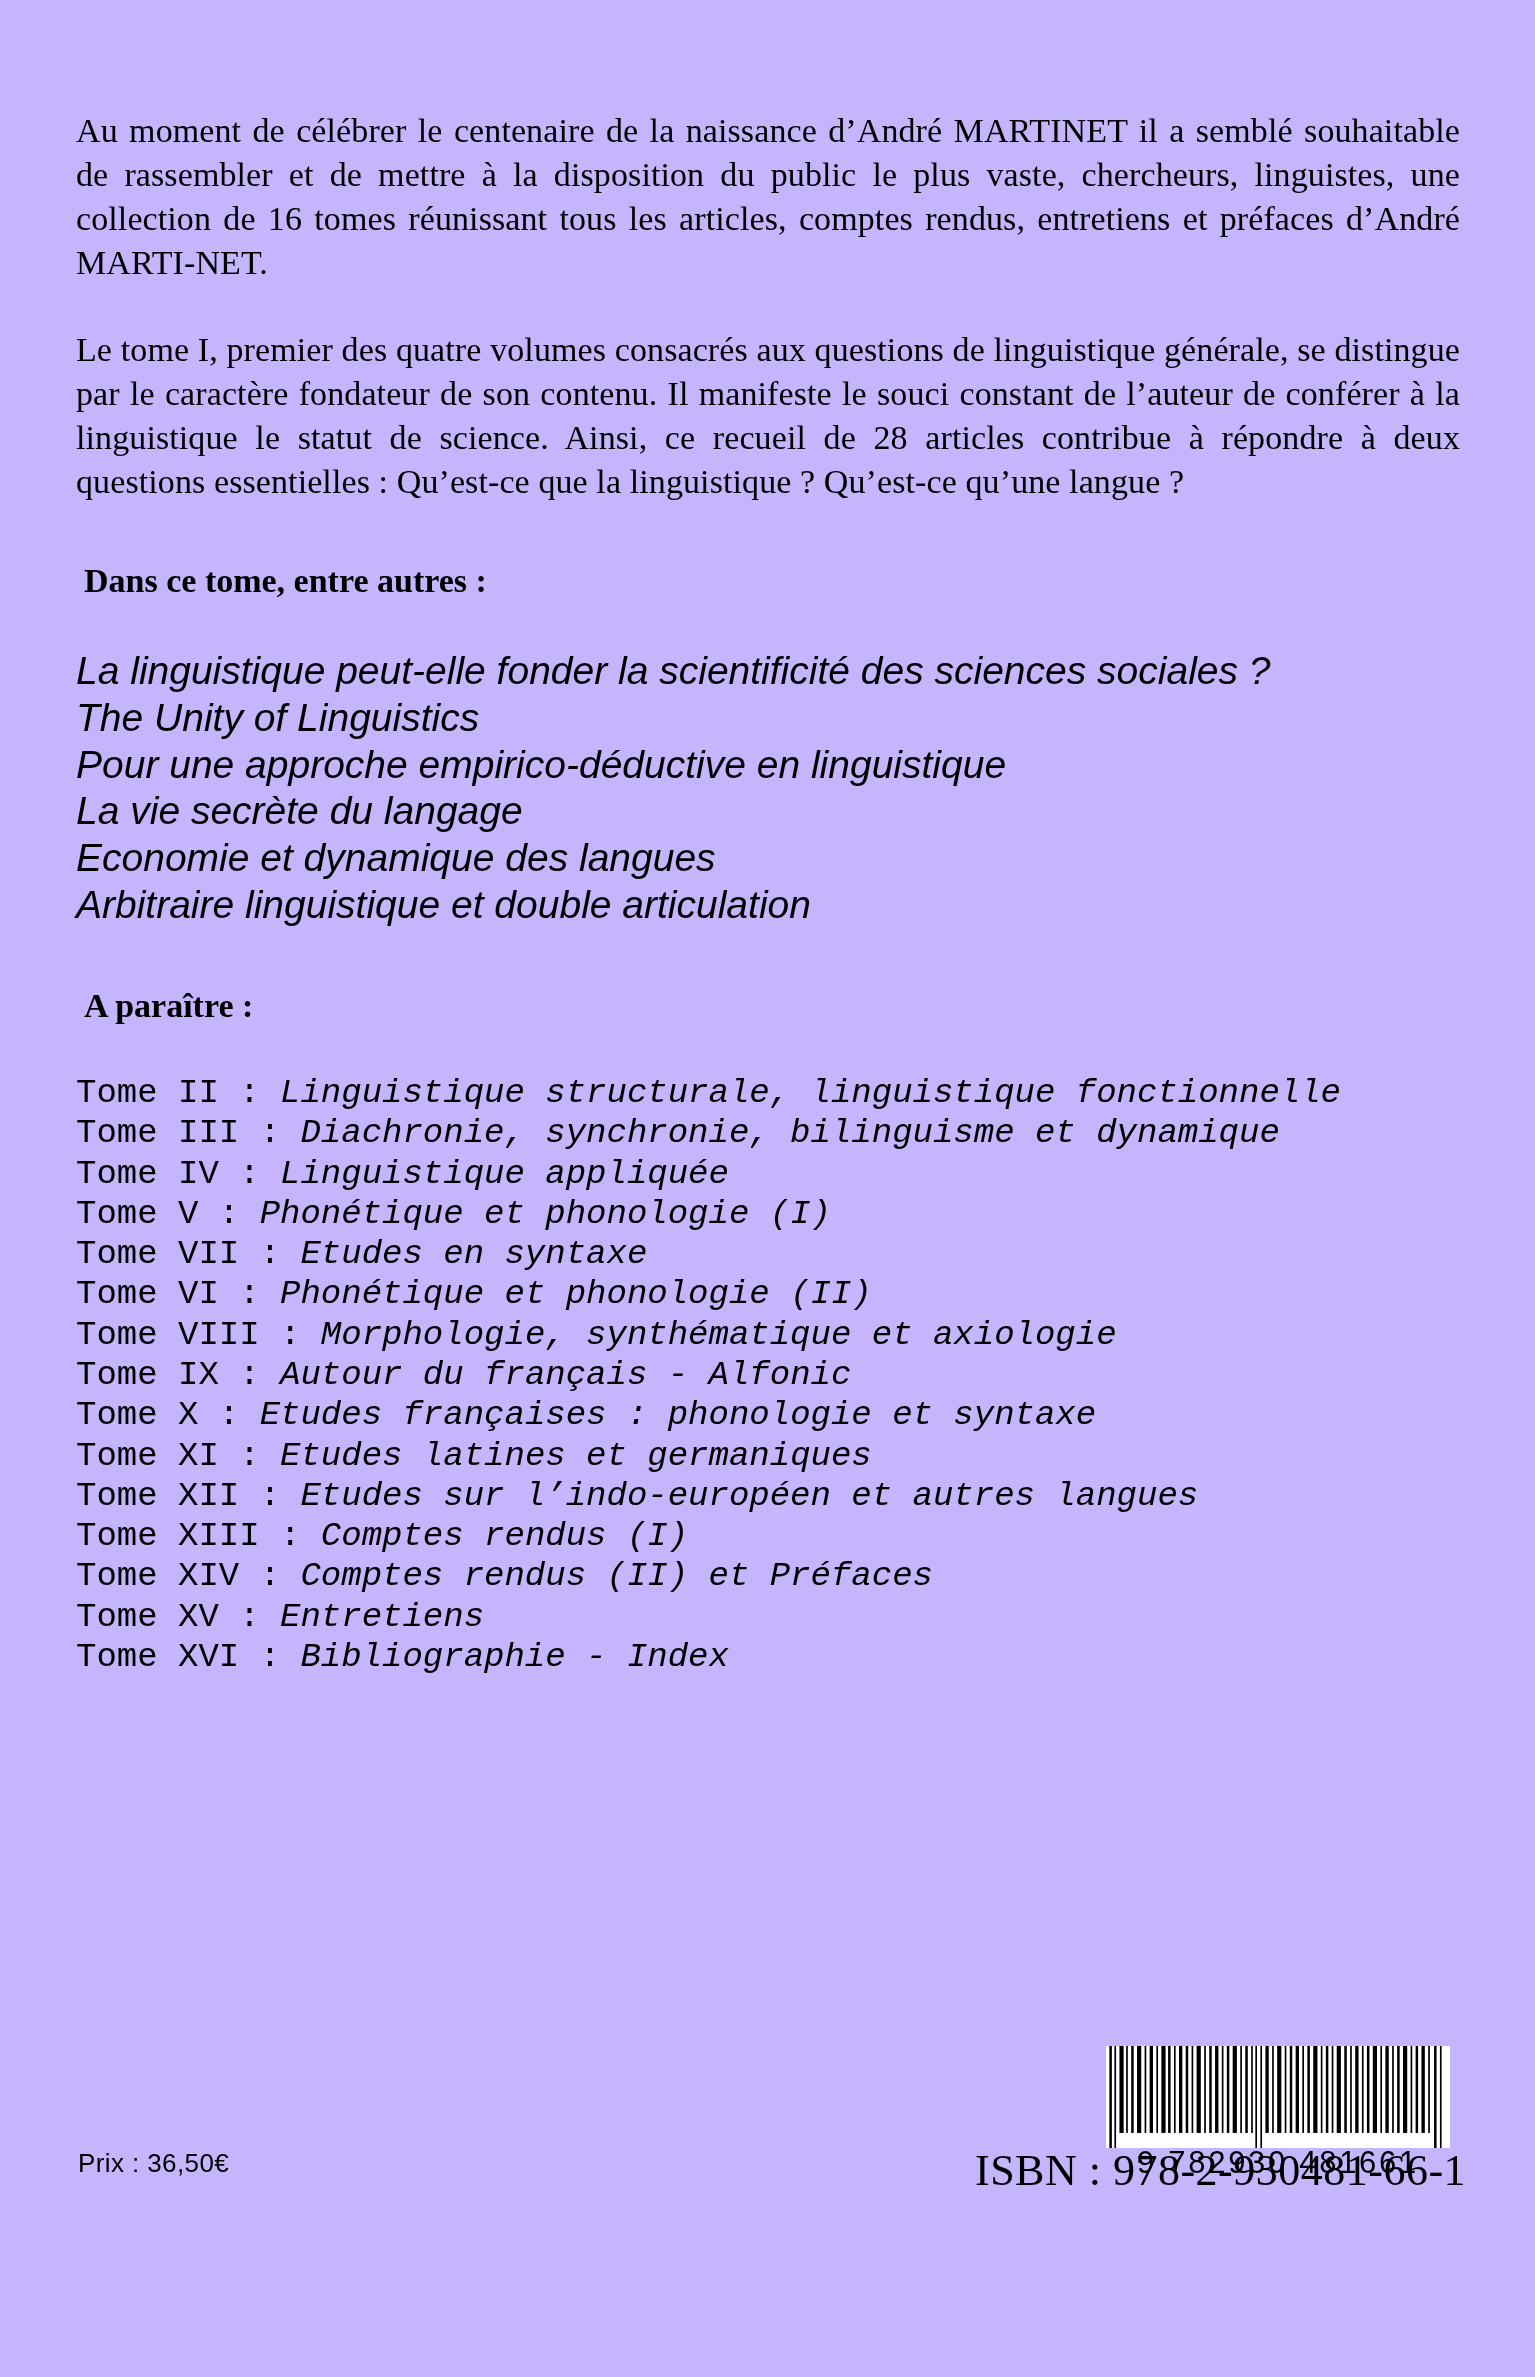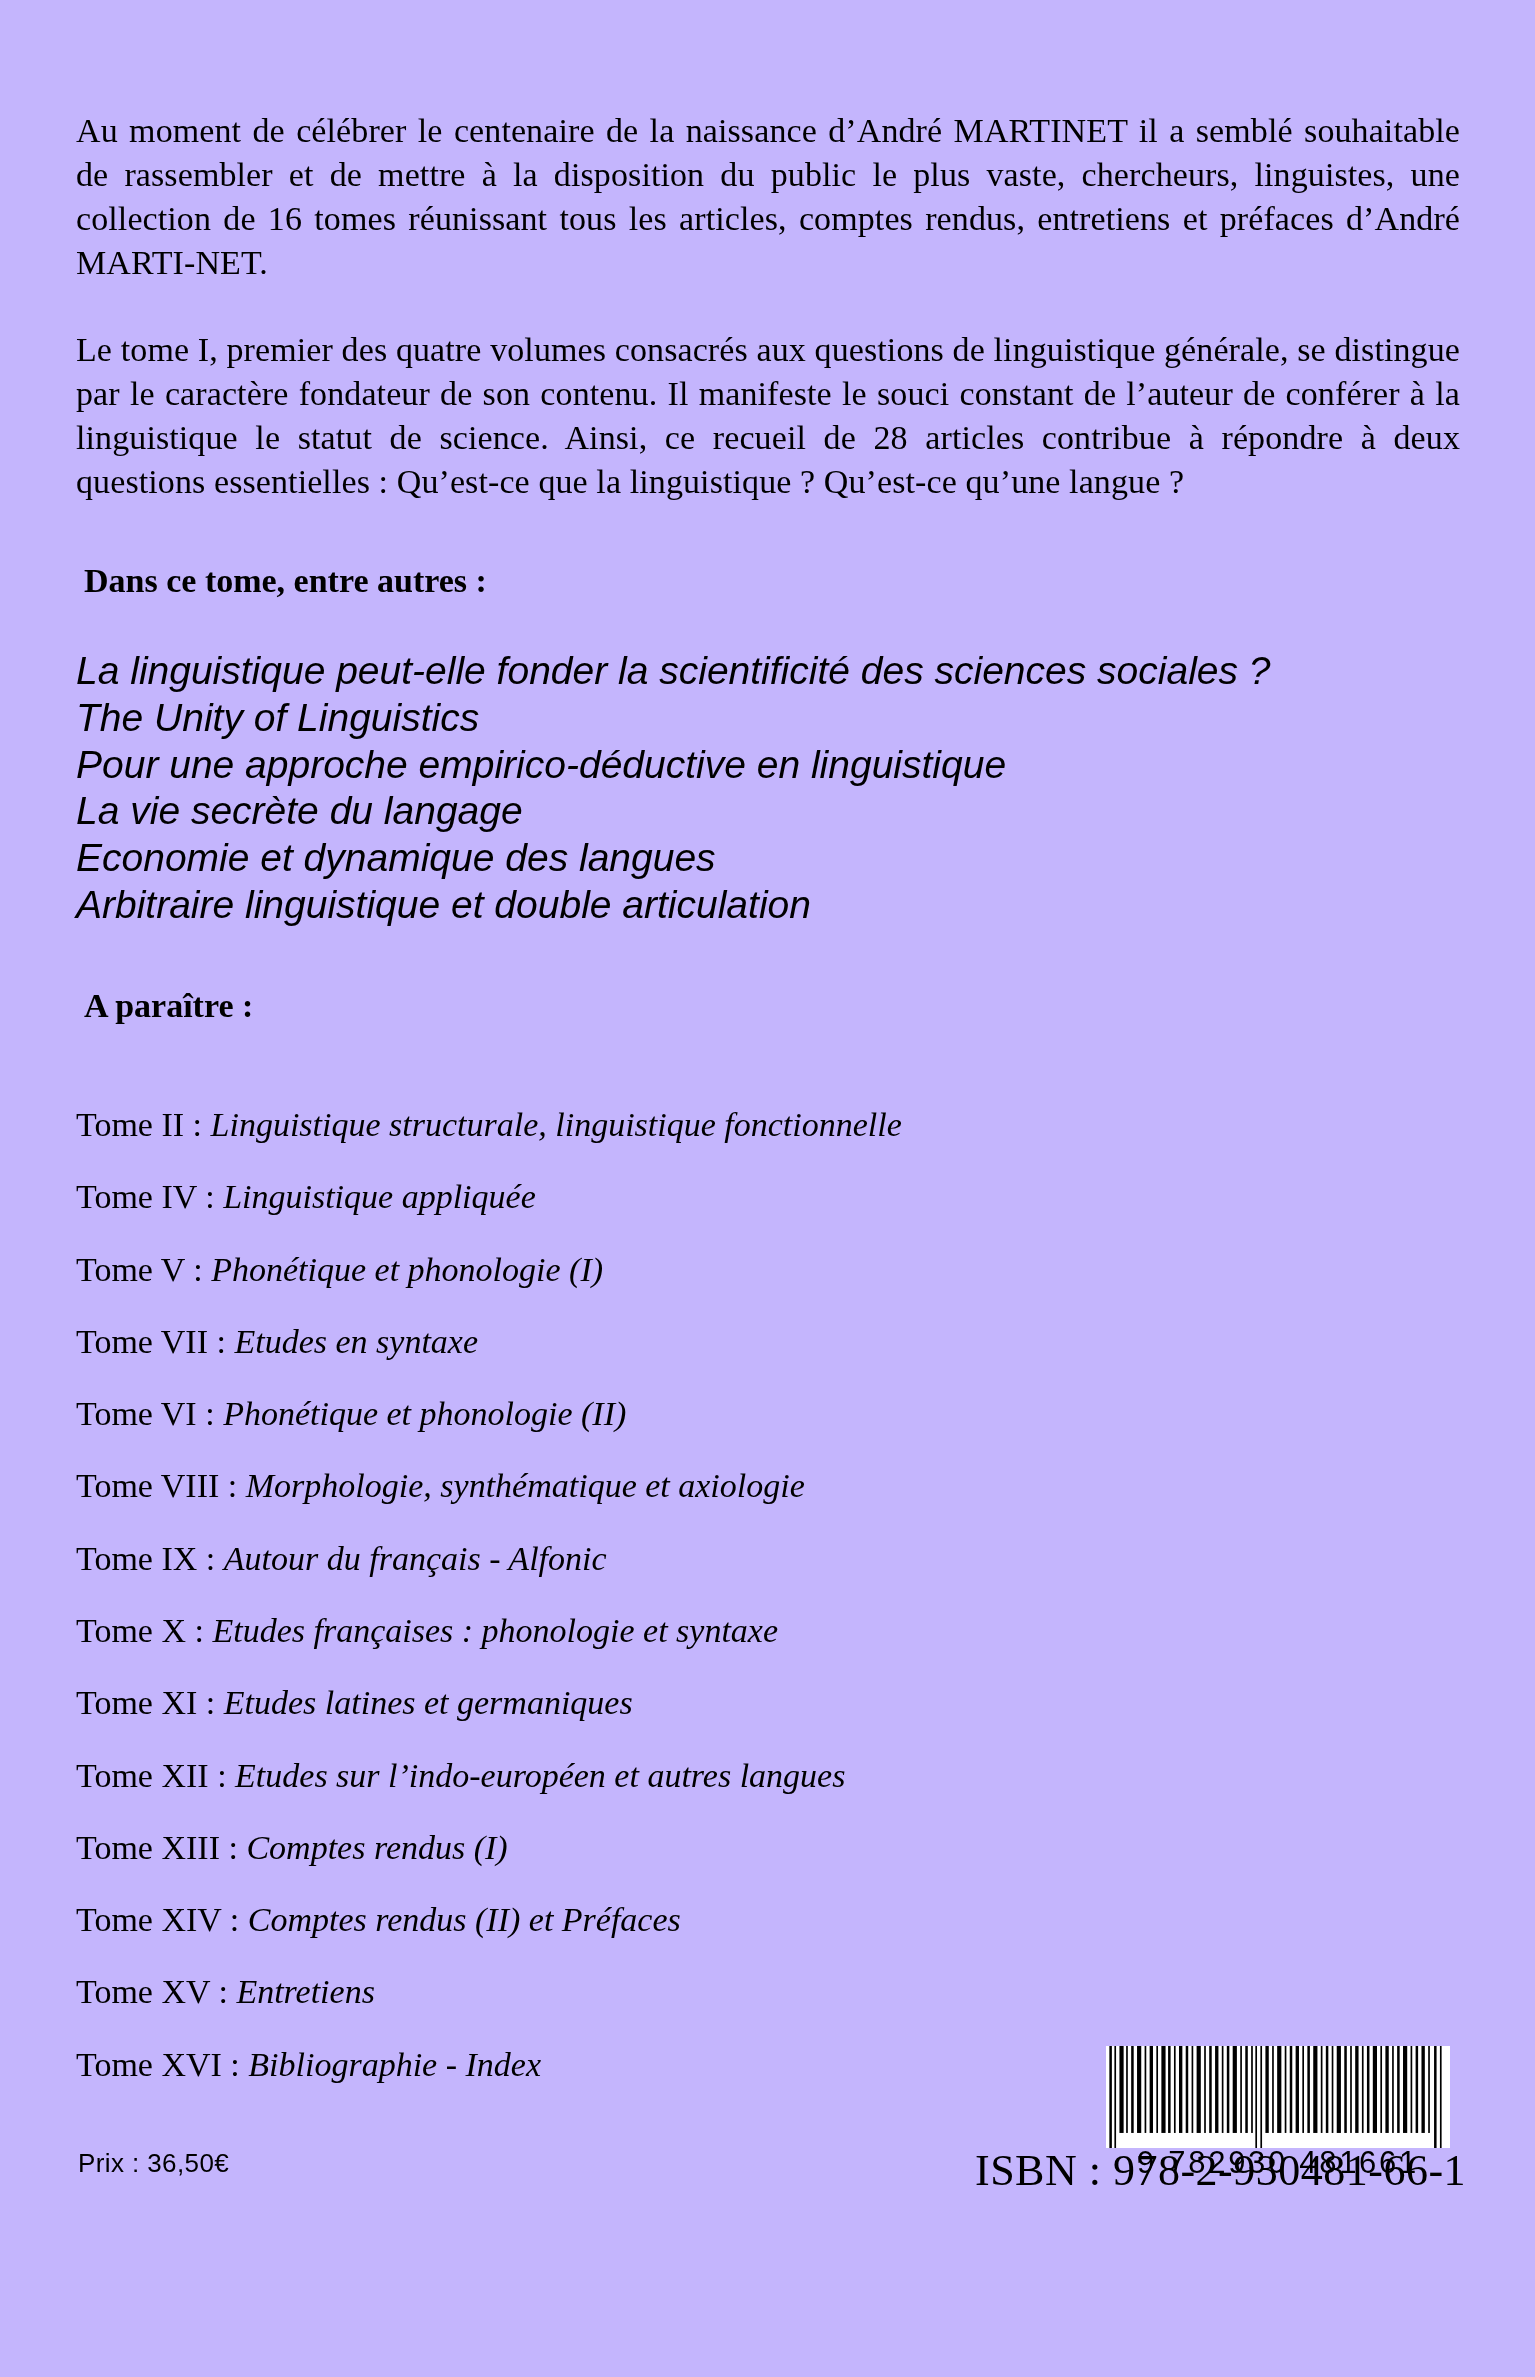--- a/index.html
+++ b/index.html
@@ -65,23 +65,22 @@
   }
 
   ul.tome-list {
     list-style: none;
     margin: 0;
     padding: 0;
   }
   ul.tome-list li {
     font-size: 34px;
     line-height: 1.185;
-    font-family: Liberation Serif, serif;
+    font-family: Liberation Mono, monospace;
     white-space: nowrap;
-    margin-top: 32px;
   }
   ul.tome-list li .tome-label {
     font-style: normal;
   }
   ul.tome-list li .tome-title {
     font-style: italic;
   }
 
   .footer {
     position: absolute;
@@ -159,20 +158,21 @@
     </ul>
 
     <div class="block-gap-med"></div>
 
     <h2 class="subhead">A paraître :</h2>
 
     <div class="block-gap-small"></div>
 
     <ul class="tome-list">
       <li><span class="tome-label">Tome II : </span><span class="tome-title">Linguistique structurale, linguistique fonctionnelle</span></li>
+      <li><span class="tome-label">Tome III : </span><span class="tome-title">Diachronie, synchronie, bilinguisme et dynamique</span></li>
       <li><span class="tome-label">Tome IV : </span><span class="tome-title">Linguistique appliquée</span></li>
       <li><span class="tome-label">Tome V : </span><span class="tome-title">Phonétique et phonologie (I)</span></li>
       <li><span class="tome-label">Tome VII : </span><span class="tome-title">Etudes en syntaxe</span></li>
       <li><span class="tome-label">Tome VI : </span><span class="tome-title">Phonétique et phonologie (II)</span></li>
       <li><span class="tome-label">Tome VIII : </span><span class="tome-title">Morphologie, synthématique et axiologie</span></li>
       <li><span class="tome-label">Tome IX : </span><span class="tome-title">Autour du français - Alfonic</span></li>
       <li><span class="tome-label">Tome X : </span><span class="tome-title">Etudes françaises : phonologie et syntaxe</span></li>
       <li><span class="tome-label">Tome XI : </span><span class="tome-title">Etudes latines et germaniques</span></li>
       <li><span class="tome-label">Tome XII : </span><span class="tome-title">Etudes sur l’indo-européen et autres langues</span></li>
       <li><span class="tome-label">Tome XIII : </span><span class="tome-title">Comptes rendus (I)</span></li>

